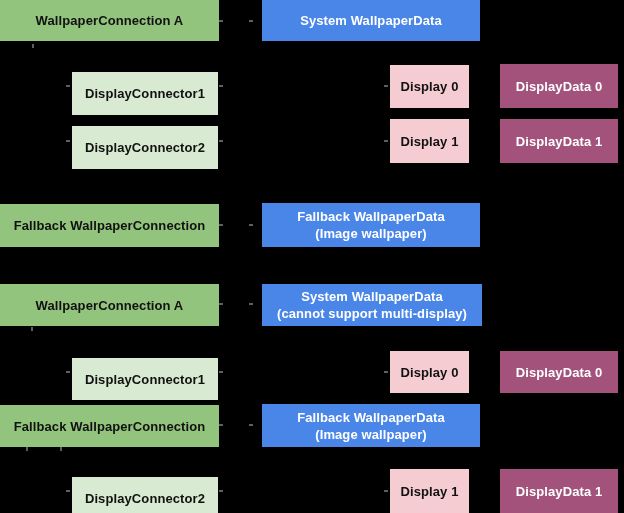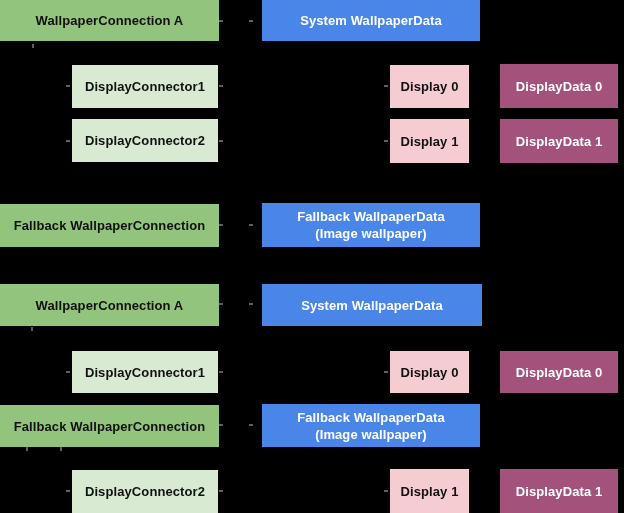--- a/index.html
+++ b/index.html
@@ -17,21 +17,21 @@
     align-items:center;
     justify-content:center;
     text-align:center;
     font-size:13px;
     font-weight:700;
     line-height:17px;
     letter-spacing:.1px;
     box-sizing:border-box;
   }
   .green      {background:#93c47d;color:#111;}
-  .lightgreen {background:#d9ead3;color:#111;}
+  .lightgreen {background:#d9ead3;color:#111;margin-top:7px;}
   .blue       {background:#4a86e8;color:#fff;margin-left:9px;}
   .pink       {background:#f4ccd1;color:#111;}
   .magenta    {background:#a3537b;color:#fff;}
   .box span{display:block;}
   .stub{position:absolute;background:#5f5f5f;}
   .stub.h{width:4px;height:2px;}
   .stub.v{width:2px;height:4px;}
 
   
   .b1 {left:0;   top:2;   width:219px;height:41px;}
@@ -78,20 +78,21 @@
 
   <div class="box blue b10">
     <span>Fallback WallpaperData</span>
     <span>(Image wallpaper)</span>
   </div>
 
   <div class="box green b11">WallpaperConnection A</div>
 
   <div class="box blue b12">
     <span>System WallpaperData</span>
+    <span>(cannot support multi-display)</span>
   </div>
 
   <div class="box lightgreen b13">DisplayConnector1</div>
   <div class="box pink b14">Display 0</div>
   <div class="box magenta b15">DisplayData 0</div>
 
   <div class="box green b16">Fallback WallpaperConnection</div>
 
   <div class="box blue b17">
     <span>Fallback WallpaperData</span>

